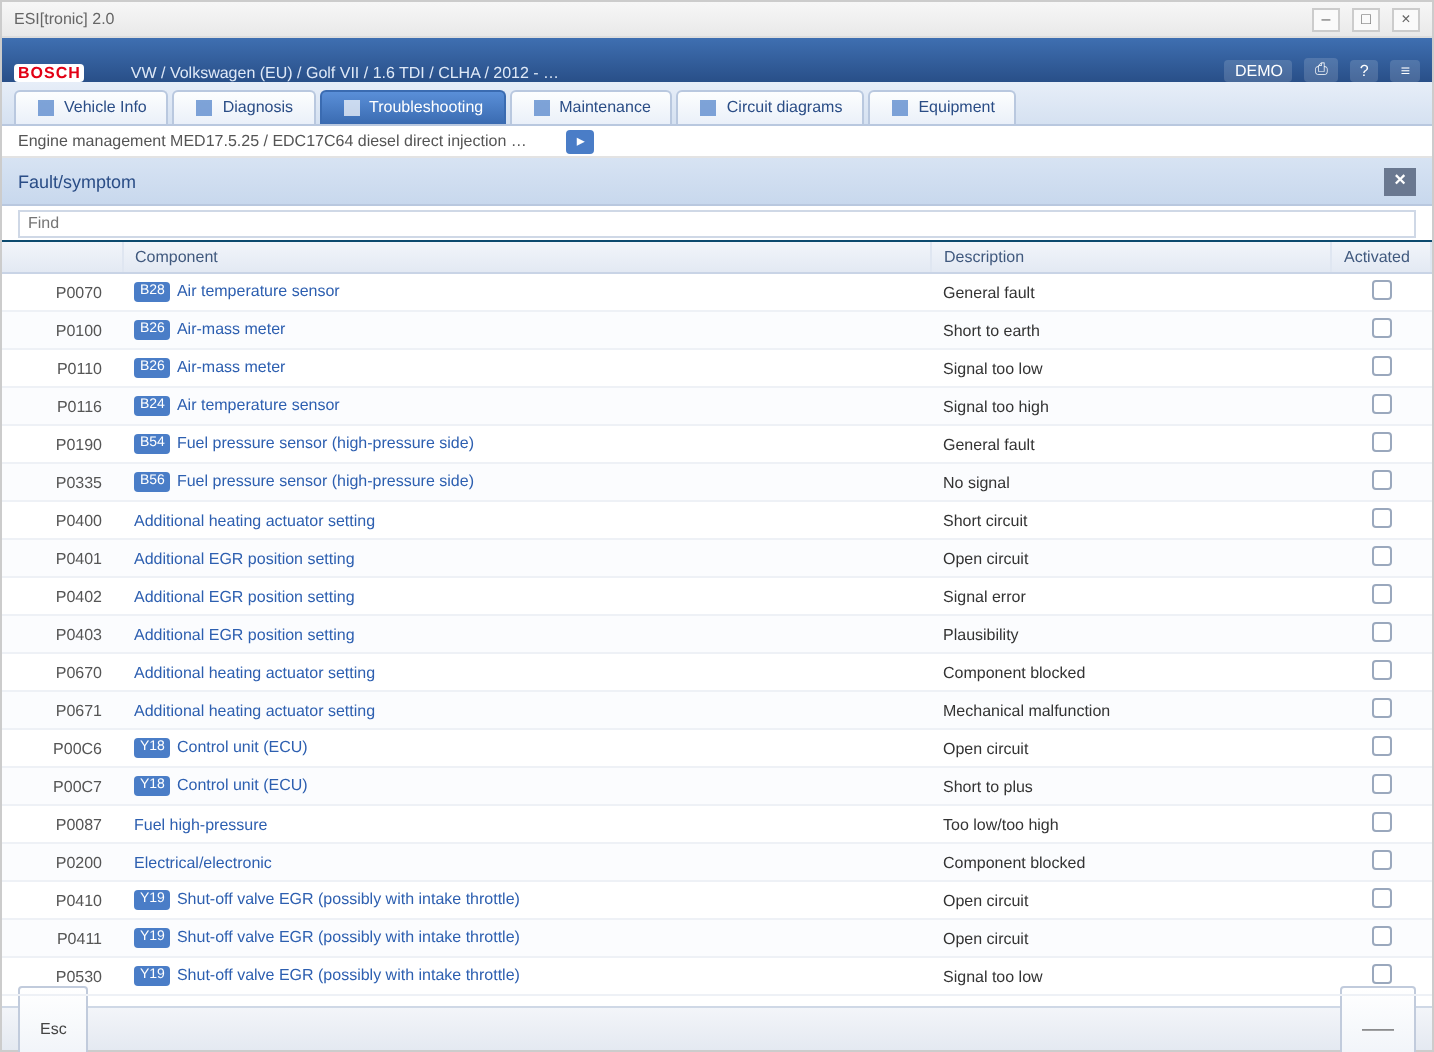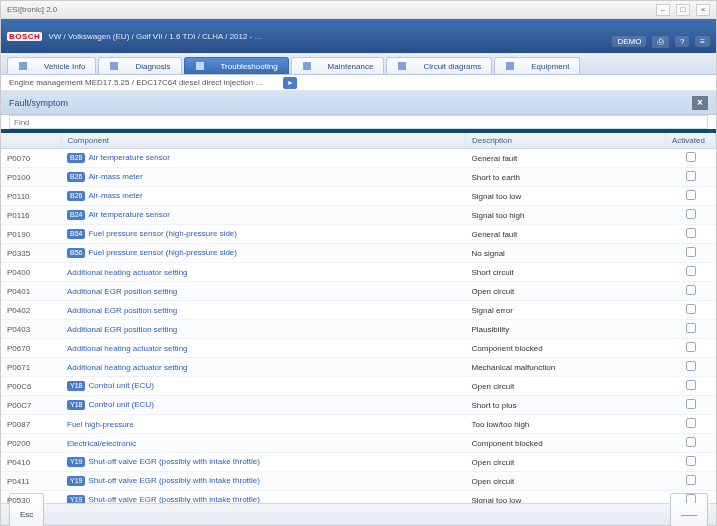--- a/index.html
+++ b/index.html
@@ -4,48 +4,48 @@
 <style>
   * { box-sizing: border-box; margin: 0; padding: 0; }
   html, body { width: 717px; height: 526px; font-family: Arial, sans-serif; font-size: 9px; background: #fff; overflow: hidden; }
   .app { width: 717px; height: 526px; border: 1px solid #ccc; display: flex; flex-direction: column; box-shadow: 4px 4px 10px rgba(0,0,0,0.15); }
   
   .titlebar { height: 18px; background: linear-gradient(#f7f7f7,#e9e9e9); display: flex; align-items: center; padding: 0 6px; font-size: 8px; color: #666; border-bottom: 1px solid #ddd; }
   .titlebar .title { flex: 1; }
   .titlebar .win-ctl { display: flex; gap: 6px; }
   .titlebar .win-ctl span { width: 14px; height: 12px; display: inline-flex; align-items: center; justify-content: center; border: 1px solid #ccc; background: #fafafa; cursor: pointer; font-size: 8px; line-height: 1; }
   
-  .header { height: 34px; background: linear-gradient(#3f6fb1,#294f88); color: #fff; display: flex; align-items: center; padding: 0 6px; font-size: 8px; }
+  .header { height: 22px; background: linear-gradient(#3f6fb1,#294f88); color: #fff; display: flex; align-items: flex-end; padding: 0 6px; font-size: 8px; gap: 17px; }
   .brand { font-weight: bold; letter-spacing: .5px; margin-right: 6px; }
   .brand .red { color: #e20015; background:#fff; padding:0 2px; border-radius:2px;}
   .header .path { flex: 1; color: #dfe9f7; overflow: hidden; white-space: nowrap; text-overflow: ellipsis; }
   .header .meta { display: flex; align-items: center; gap: 6px; margin-top: 11px; }
   .header .meta span { background: rgba(255,255,255,.15); padding: 1px 5px; border-radius: 2px; cursor: pointer; }
   
   .tabstrip { height: 22px; background: linear-gradient(#e7eef8,#d5e1f1); border-bottom: 1px solid #b9c8df; display: flex; align-items: flex-end; padding: 0 6px; gap: 2px; }
-  .tab { display: flex; align-items: center; gap: 16px; padding: 3px 10px; font-size: 8px; color: #2a4d86; border: 1px solid #b9c8df; border-bottom: none; background: linear-gradient(#fdfefe,#eaf0f9); border-radius: 3px 3px 0 0; cursor: pointer; white-space: nowrap; }
+  .tab { display: flex; align-items: flex-start; gap: 4px; padding: 3px 10px; font-size: 8px; color: #2a4d86; border: 1px solid #b9c8df; border-bottom: none; background: linear-gradient(#fdfefe,#eaf0f9); border-radius: 3px 3px 0 0; cursor: pointer; white-space: nowrap; }
   .tab.active { background: linear-gradient(#5a8fd8,#3a6bb1); color: #fff; border-color:#3a6bb1;}
   .tab .ticon { width: 10px; height: 10px; display: inline-block; }
   
   .crumb { height: 16px; background: #fff; border-bottom: 1px solid #e3e3e3; display: flex; align-items: center; padding: 0 8px; font-size: 8px; color: #555; gap: 20px; }
   .crumb .go { width: 14px; height: 12px; background: #4a7dc7; color:#fff; display:inline-flex; align-items:center; justify-content:center; border-radius:2px; cursor:pointer;}
   
   .section { height: 24px; background: linear-gradient(#d7e3f3,#c8d8ed); border-bottom: 1px solid #b9c8df; display: flex; align-items: center; padding: 0 8px; color:#2a4d86; font-size:9px;}
   .section .sec-title { flex:1; }
   .section .close { width: 16px; height: 14px; background: #6a7890; color:#fff; display:flex; align-items:center; justify-content:center; cursor:pointer; font-weight:bold; font-size:10px;}
   
-  .searchrow { height: 18px; border-bottom: 4px solid #0c4a6e; display:flex; align-items:center; padding:0 8px;}
+  .searchrow { height: 18px; border-bottom: 1px solid #0c4a6e; display:flex; align-items:center; padding:0 8px;}
   .searchrow input { flex:1; border:1px solid #cfd8e6; height:14px; font-size:8px; padding:0 4px; color:#888;}
   
   .tablewrap { flex:1; overflow:auto; position:relative;}
   table { width:100%; border-collapse:collapse; table-layout:fixed;}
   thead th { position:sticky; top:0; background: linear-gradient(#f2f5fa,#e3e9f3); border-bottom:1px solid #c9d4e6; text-align:left; font-weight:normal; color:#40597e; padding:3px 6px; font-size:8px; border-right:1px solid #dfe6f1;}
   tbody td { border-bottom:1px solid #eef1f6; padding:3px 6px; font-size:8px; color:#333; vertical-align:middle; overflow:hidden; white-space:nowrap; text-overflow:ellipsis;}
   tbody tr:nth-child(even){ background:#fbfcfe;}
-  .col-id { width: 60px; color:#555; padding-right:10px;margin-top:42px;}
+  .col-id { width: 60px; text-align:right; color:#555; padding-right:10px;margin-top:42px;}
   .col-comp { width: auto; }
   .col-desc { width: 200px; }
   .col-act { width: 50px; text-align:center;}
   .badge { display:inline-block; background:#4a7dc7; color:#fff; font-size:7px; padding:0 3px; border-radius:2px; margin-right:3px; line-height:10px; vertical-align:middle;}
   .link { color:#2d5fb0; }
   .action-icon { width:10px; height:10px; display:inline-block; border:1px solid #9aa8bd; border-radius:2px; background:#fff; cursor:pointer;}
   
   .footer { height: 22px; background: linear-gradient(#f3f5f9,#e4e9f1); border-top:1px solid #cfd8e6; display:flex; align-items:center; padding:0 8px; gap:6px;}
   .footer .fbtn { padding:16px 10px; font-size:8px; border:1px solid #c1cbdc; background:linear-gradient(#fff,#eef2f8); border-radius:2px; cursor:pointer; color:#444;}
   .footer .spacer { flex:1;}

